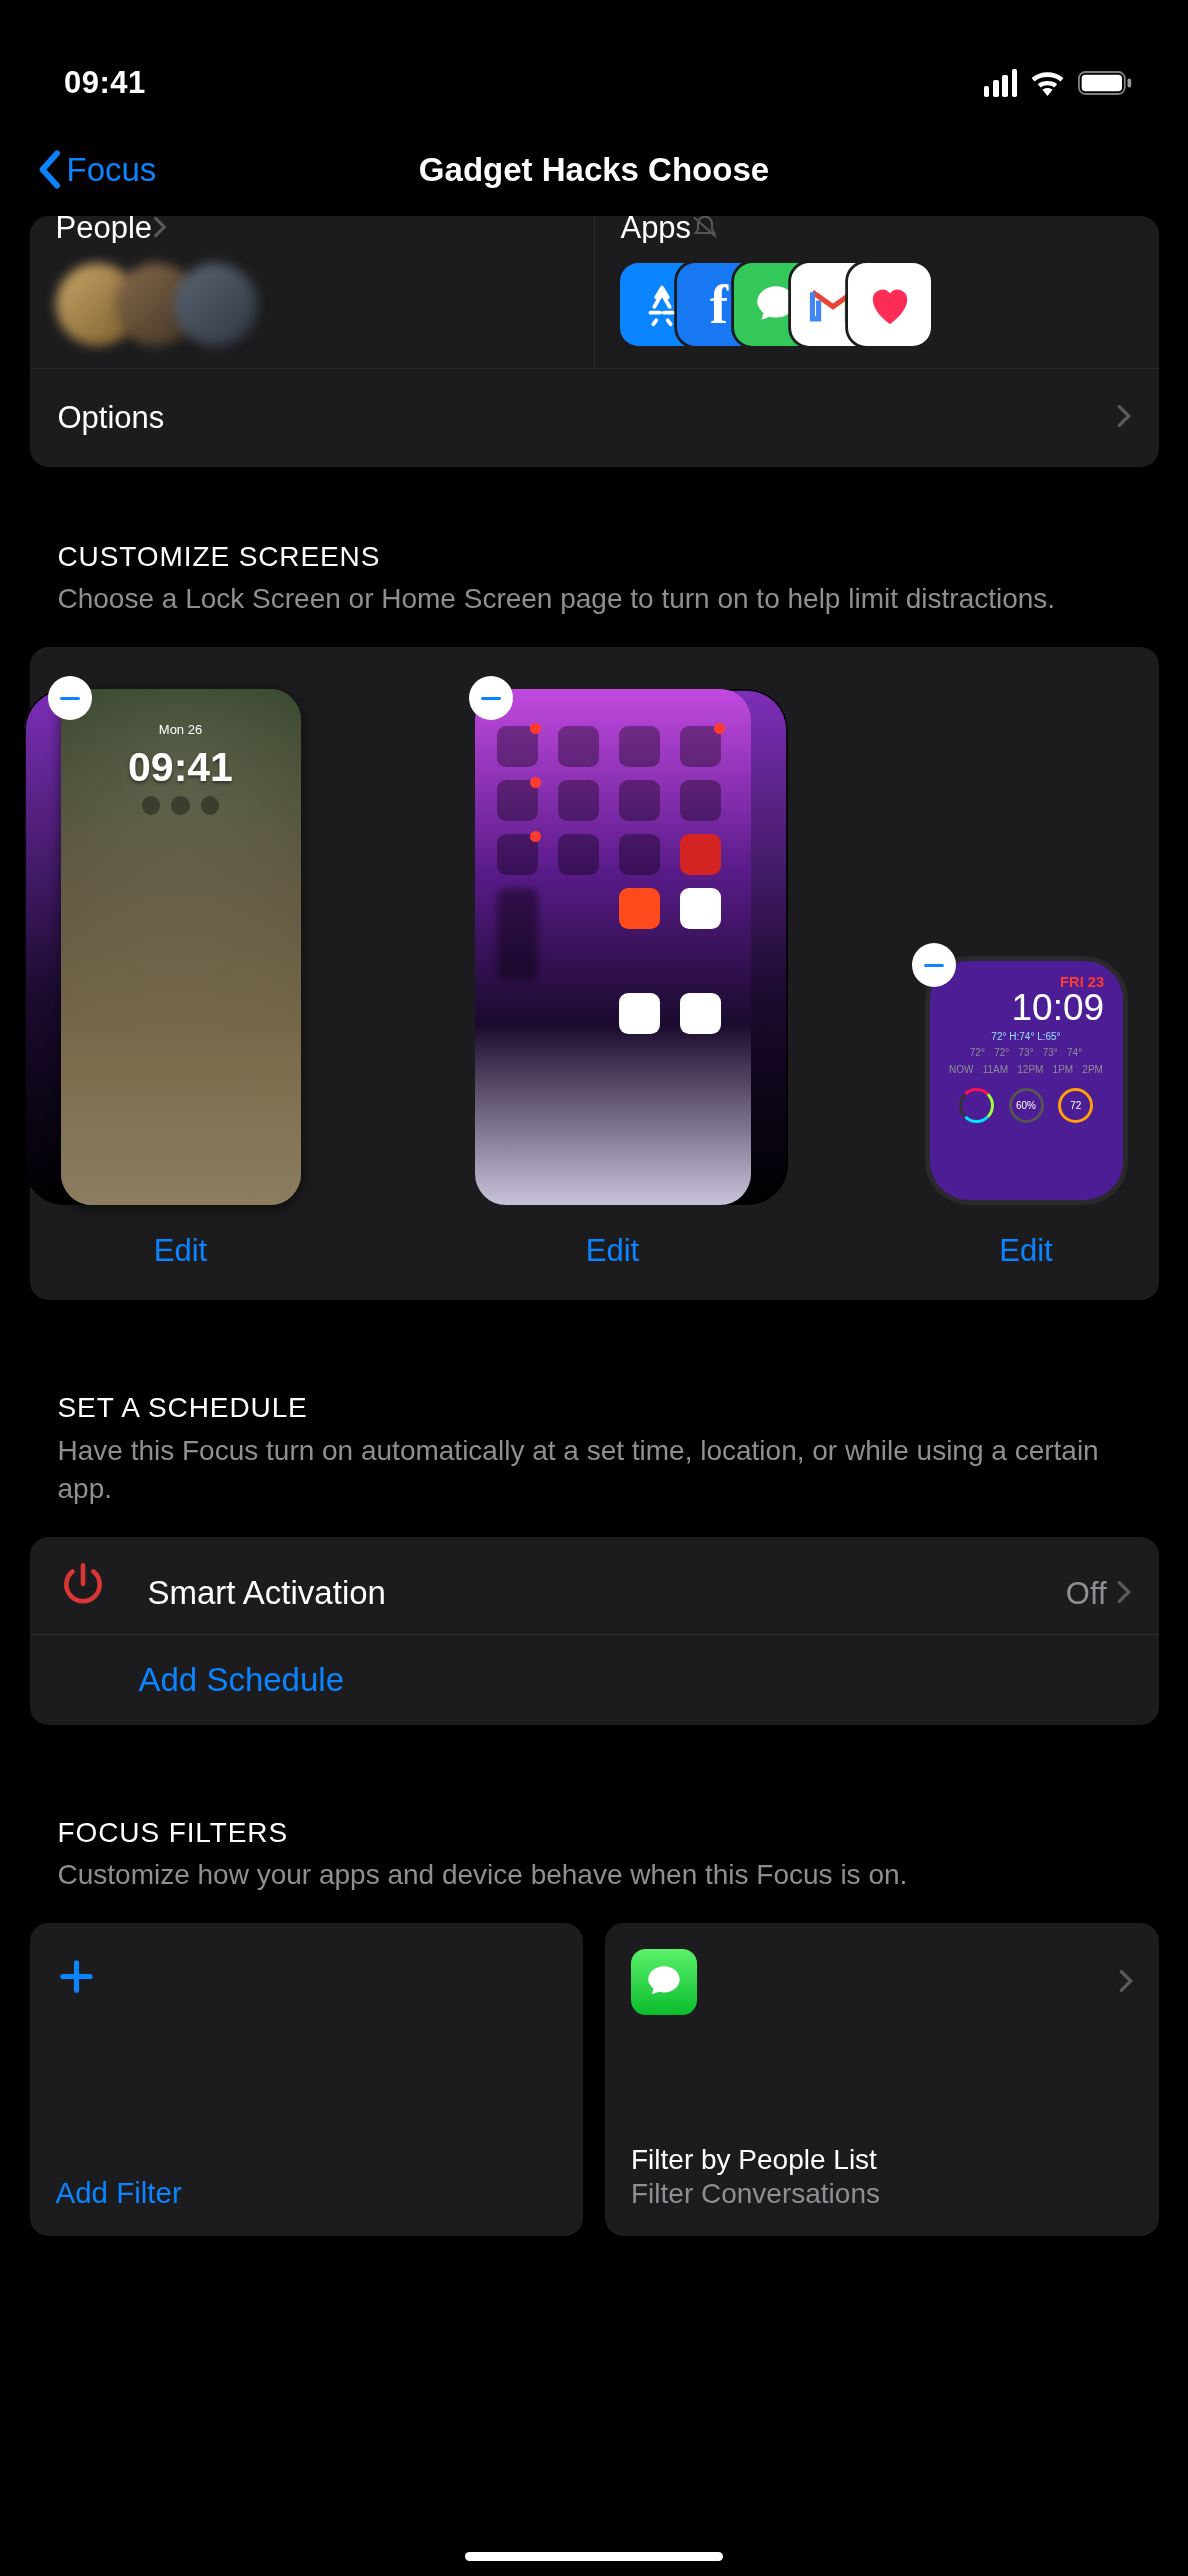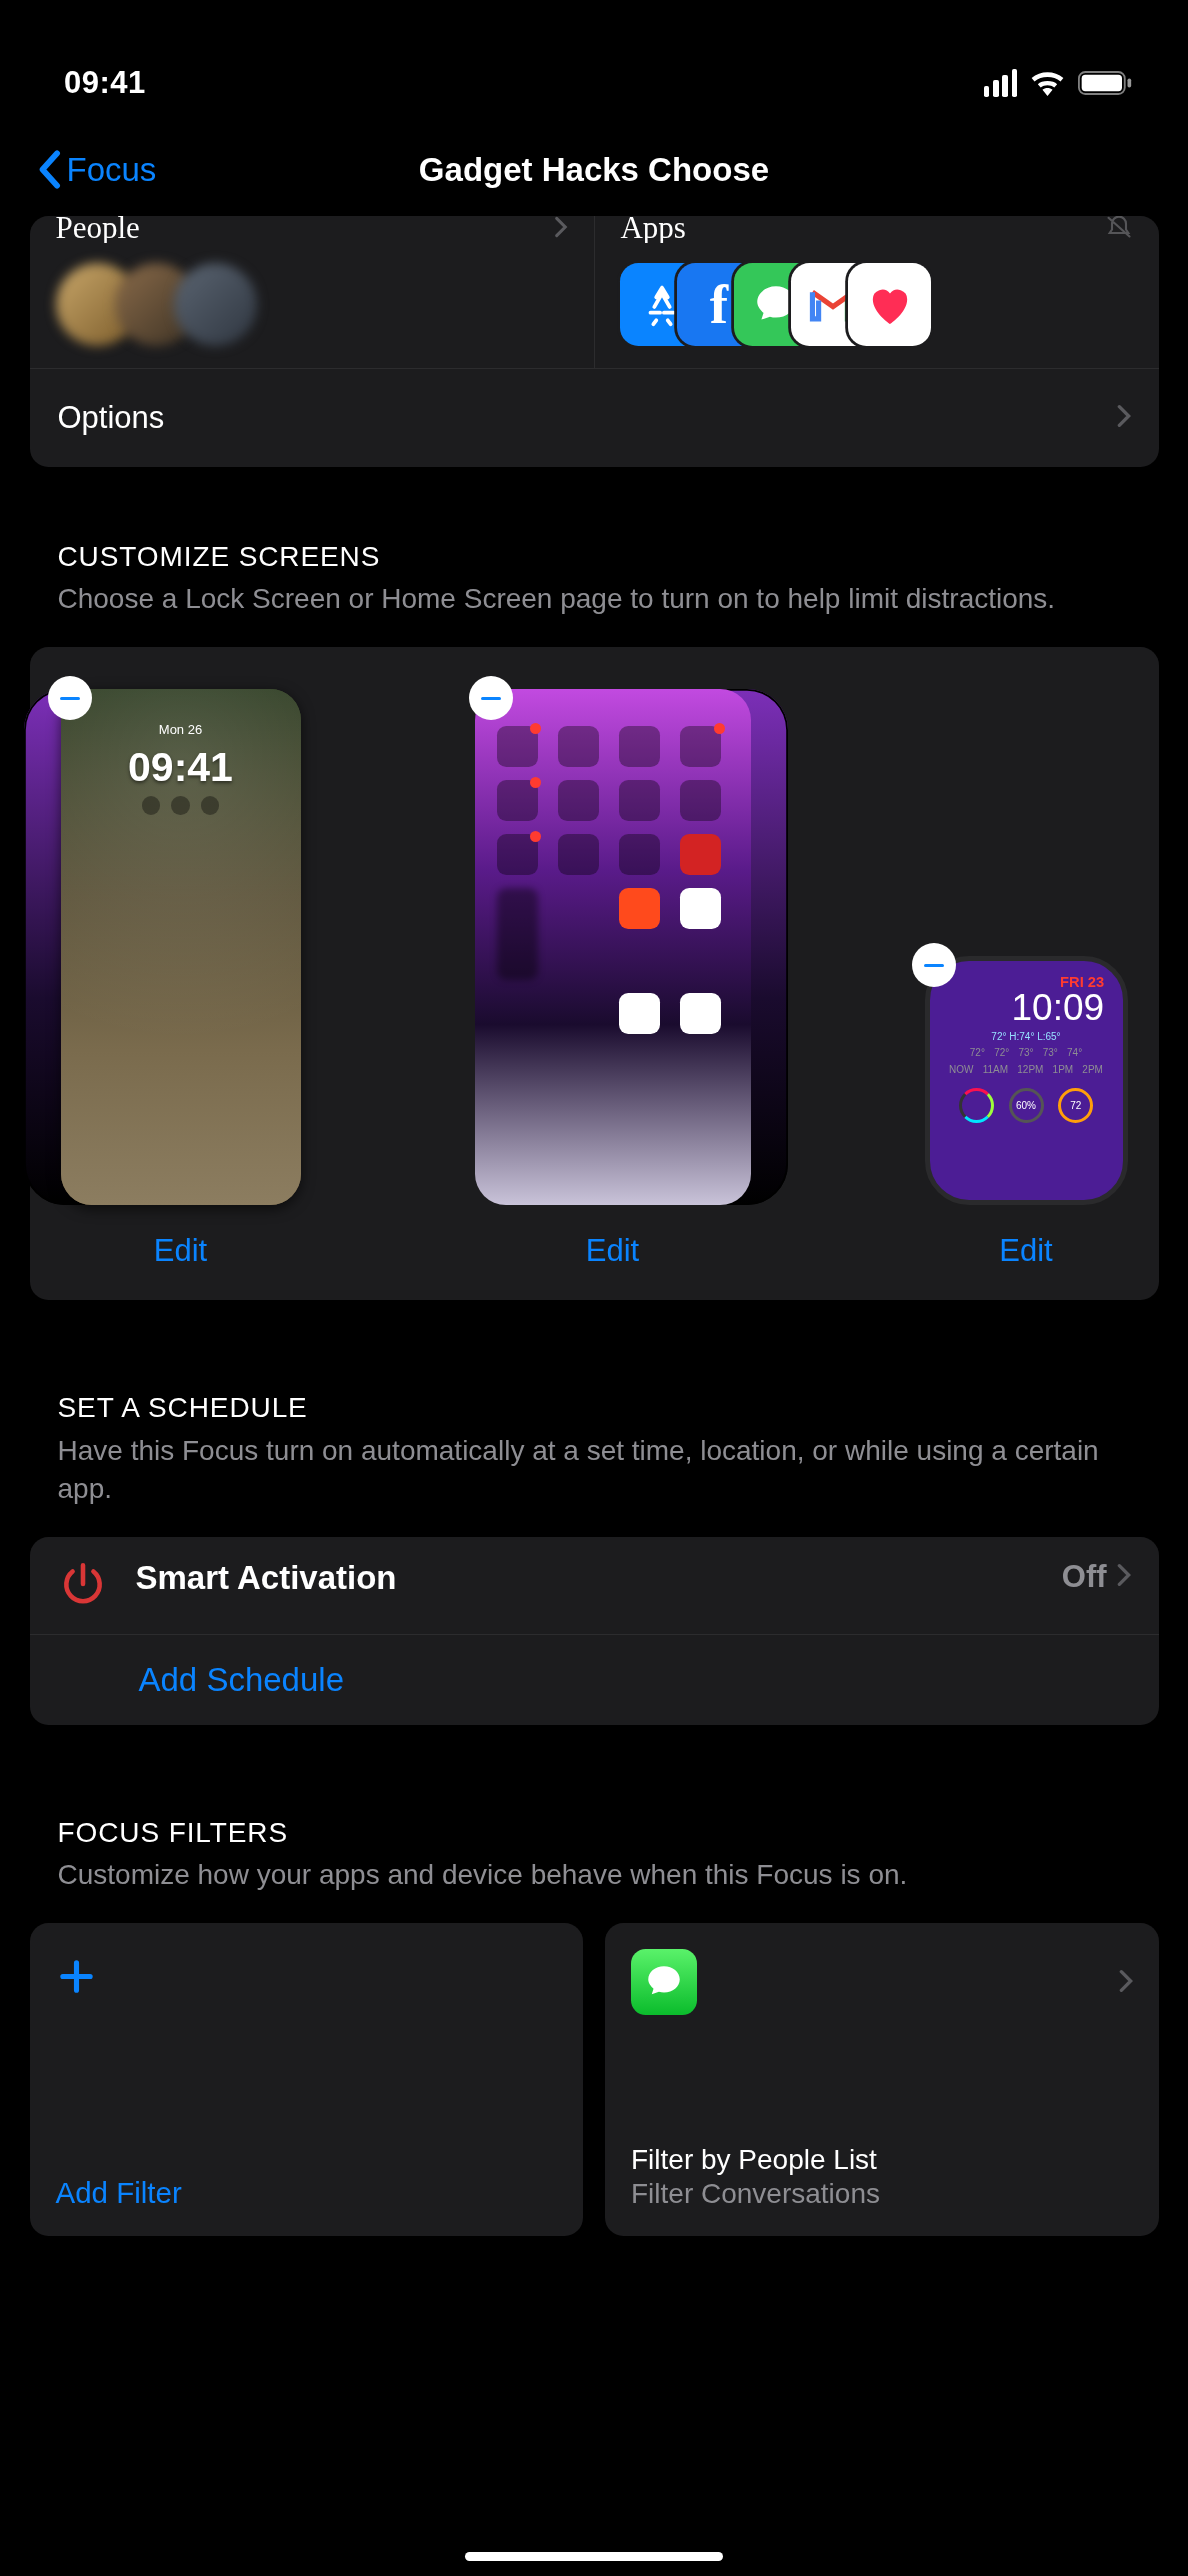--- a/index.html
+++ b/index.html
@@ -18,21 +18,21 @@
   .back-btn { position:absolute; left:37px; display:flex; align-items:center; gap:5.5px; color:#0a84ff; font-size:33px; font-weight:400; }
   .back-chevron svg{display:block;}
   .nav-title { font-size:33px; font-weight:600; color:#fff; }
 
   .content { padding: 0 29.5px; }
 
   .card { background:#1c1c1e; border-radius: 18.4px; overflow:hidden; }
   .card-top { display:flex; }
   .card-half { flex:1; padding:16.6px 26px 22px; }
   .divider-v { width:0.9px; background:#2c2c2e; }
-  .half-head { display:flex; align-items:center; justify-content:space-between; font-size:31px; color:#fff; height:31px; overflow:hidden;font-family:Liberation Serif, serif;}
+  .half-head { display:flex; align-items:center; font-size:31px; color:#fff; height:31px; overflow:hidden;}
   .half-head .muted-icon{opacity:0.5;}
   .avatars { display:flex; margin-top:20px; }
   .avatar { width:83px; height:83px; border-radius:50%; margin-left:-24px; filter: blur(5.5px); }
   .avatar:first-child{margin-left:0;}
   .av1{background:linear-gradient(135deg,#c9a76a,#7a5b2a);}
   .av2{background:linear-gradient(135deg,#8a6b4a,#3d3224);}
   .av3{background:linear-gradient(135deg,#5b6572,#2f3640);}
 
   .app-icons { display:flex; margin-top:20px; }
   .app-icon { width:83px; height:83px; border-radius:18.4px; margin-left:-26px; display:flex; align-items:center; justify-content:center; font-weight:700; color:#fff; box-shadow: 0 0 0 2.8px #1c1c1e; }
@@ -86,21 +86,21 @@
 
   .remove-badge{position:absolute; width:44px; height:44px; border-radius:50%; background:#fff; display:flex; align-items:center; justify-content:center; z-index:5;}
   .remove-badge::before{content:""; width:20px; height:3.7px; background:#0a84ff; border-radius:1.8px;}
   .badge-lock{top:-13px; left:-13px;}
   .badge-home{top:-13px; left:-5.5px;}
   .badge-watch{top:-13px; left:-13px;}
 
   .edit-link{color:#0a84ff; font-size:31px; margin-top:28px;}
 
   .schedule-card{background:#1c1c1e; border-radius:18.4px; margin-top:20px;}
-  .sa-row{display:flex; align-items:flex-start; padding:22px 28px; gap:28px;font-weight:bold;}
+  .sa-row{display:flex; align-items:flex-end; padding:22px 28px; gap:40px;}
   .power-icon{color:#d93636; flex-shrink:0;}
   .sa-text{flex:1;}
   .sa-title{font-size:33px; color:#fff;}
   .sa-sub{font-size:28px; color:#8e8e93; margin-top:1.8px;}
   .sa-right{display:flex; align-items:center; gap:9.2px; color:#8e8e93; font-size:31px;}
   .add-row{padding:26px 28px 26px 109px; border-top:0.9px solid #2c2c2e;}
   .add-link{color:#0a84ff; font-size:33px;}
 
   .filters-row{display:flex; gap:22px; margin-top:20px;}
   .filter-card{flex:1; background:#1c1c1e; border-radius:18.4px; padding:26px; height:313px; display:flex; flex-direction:column; justify-content:space-between; position:relative;}

